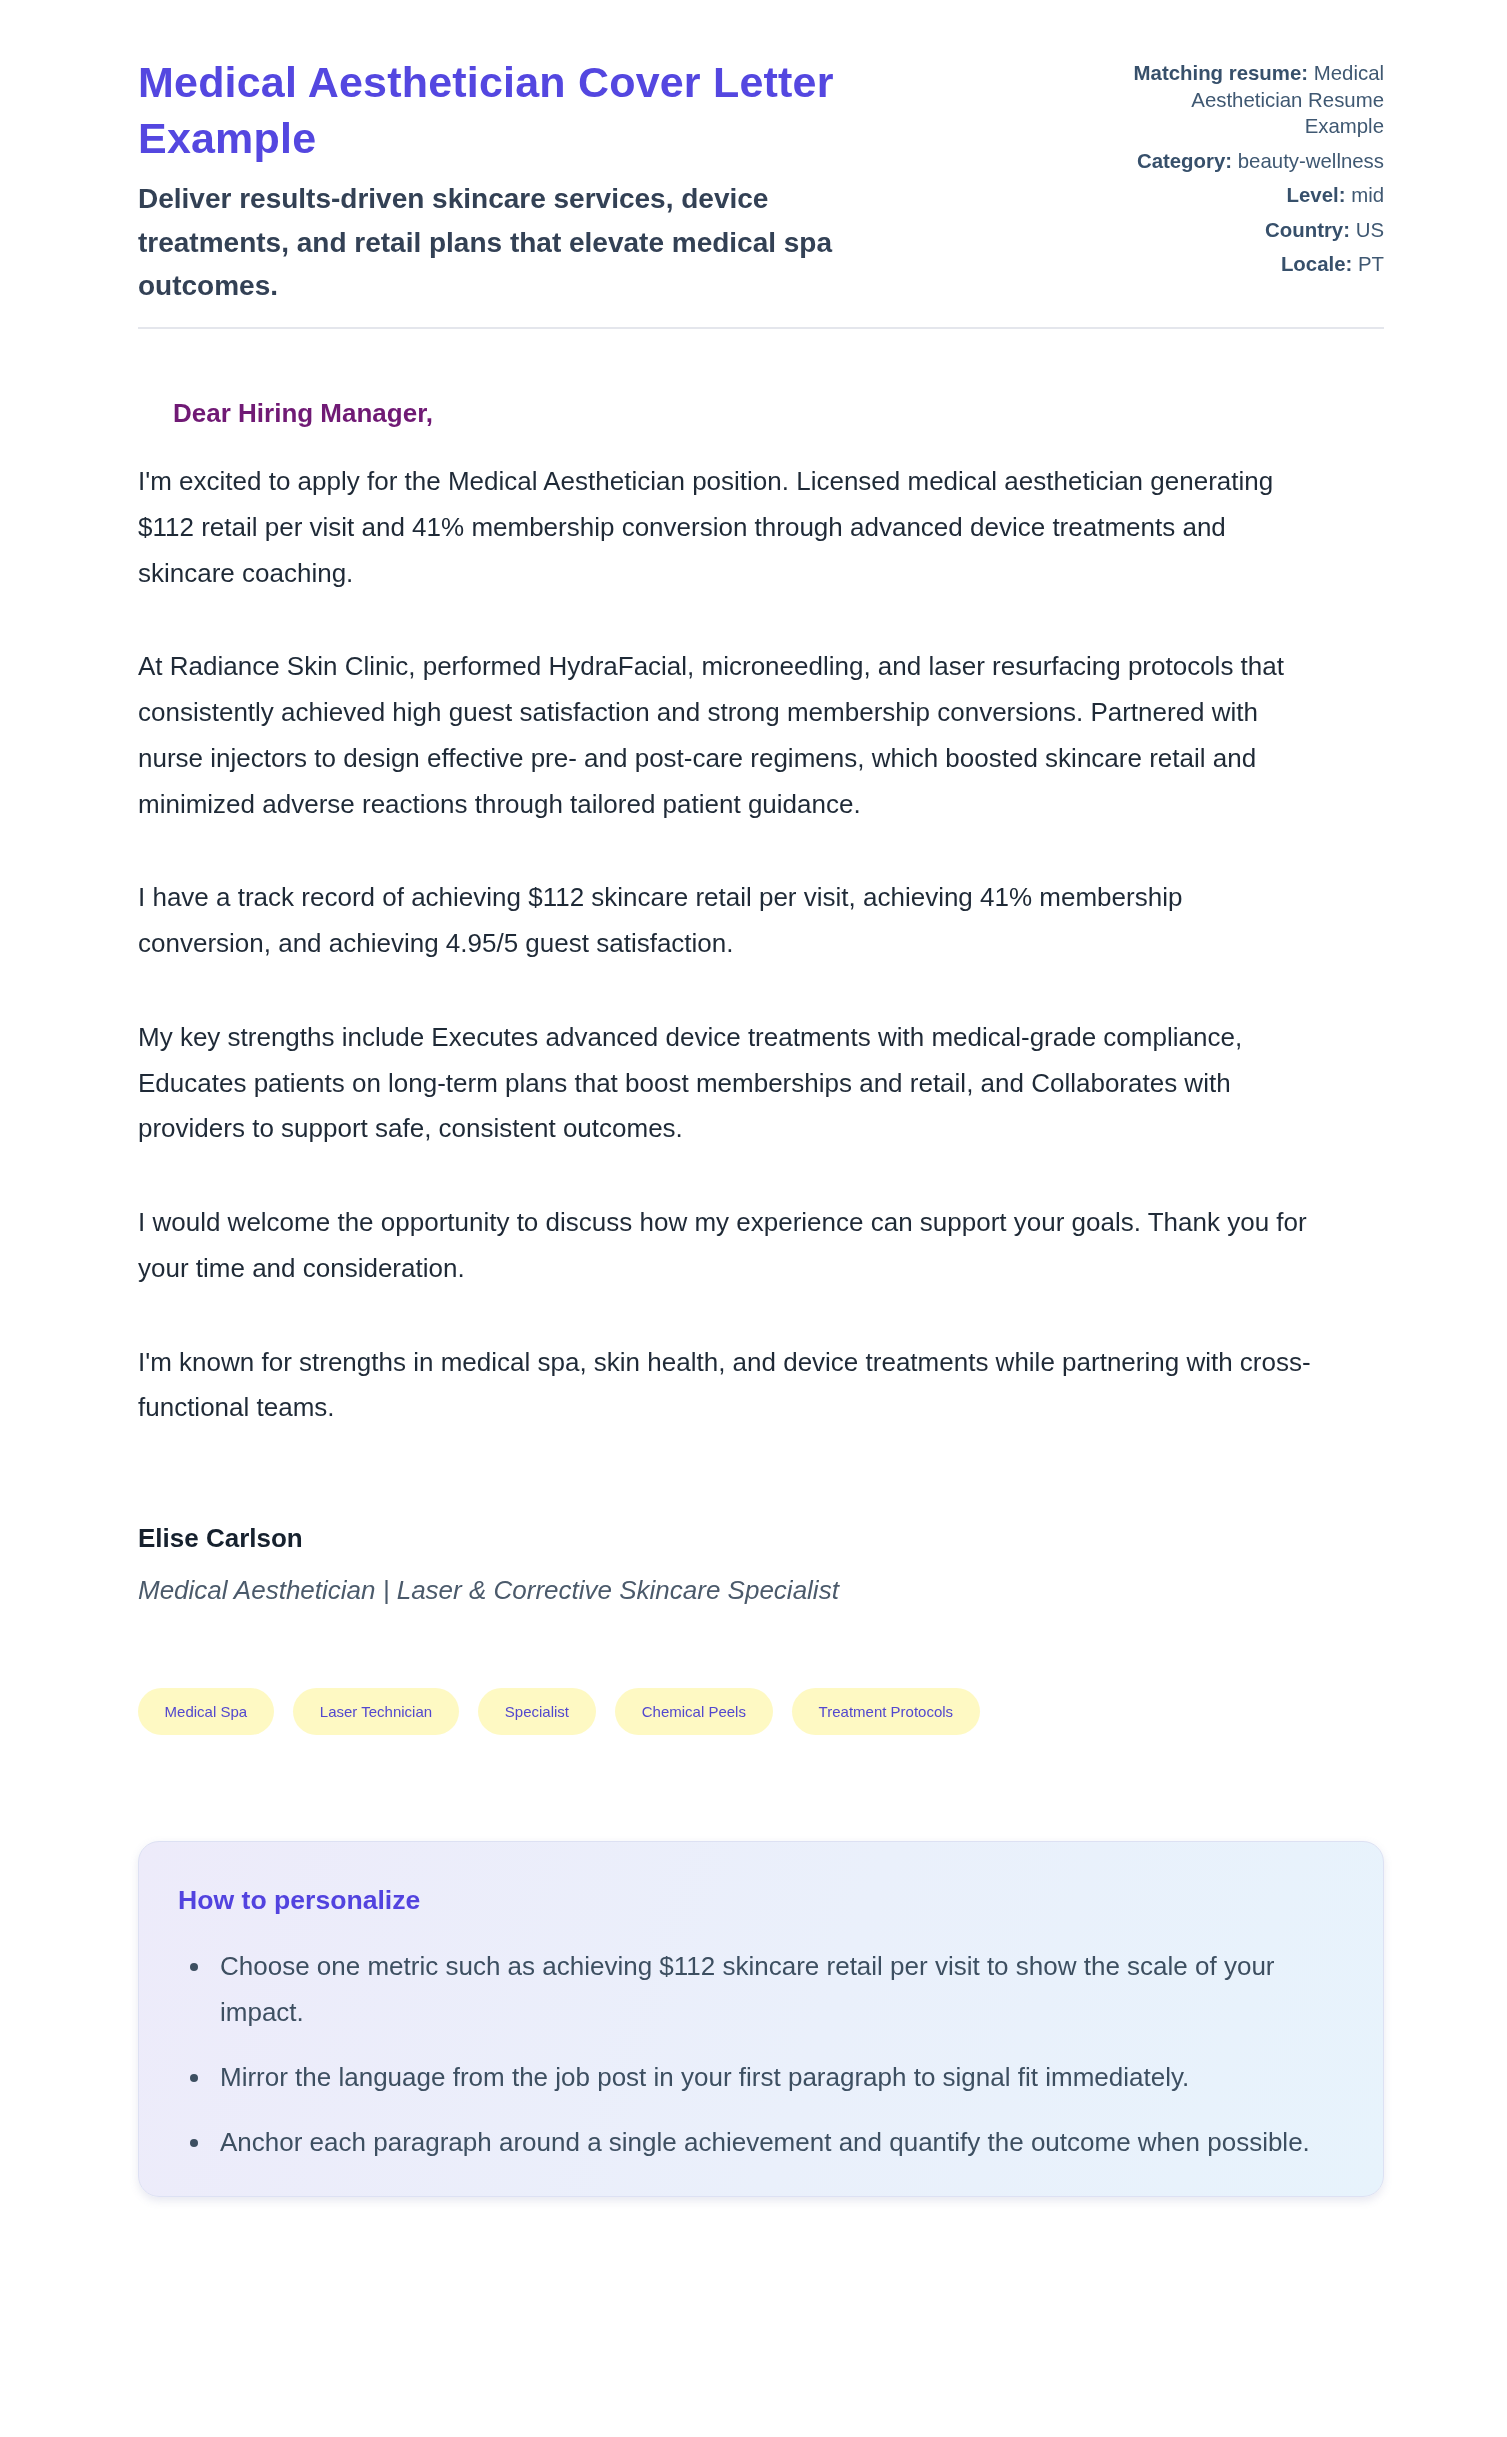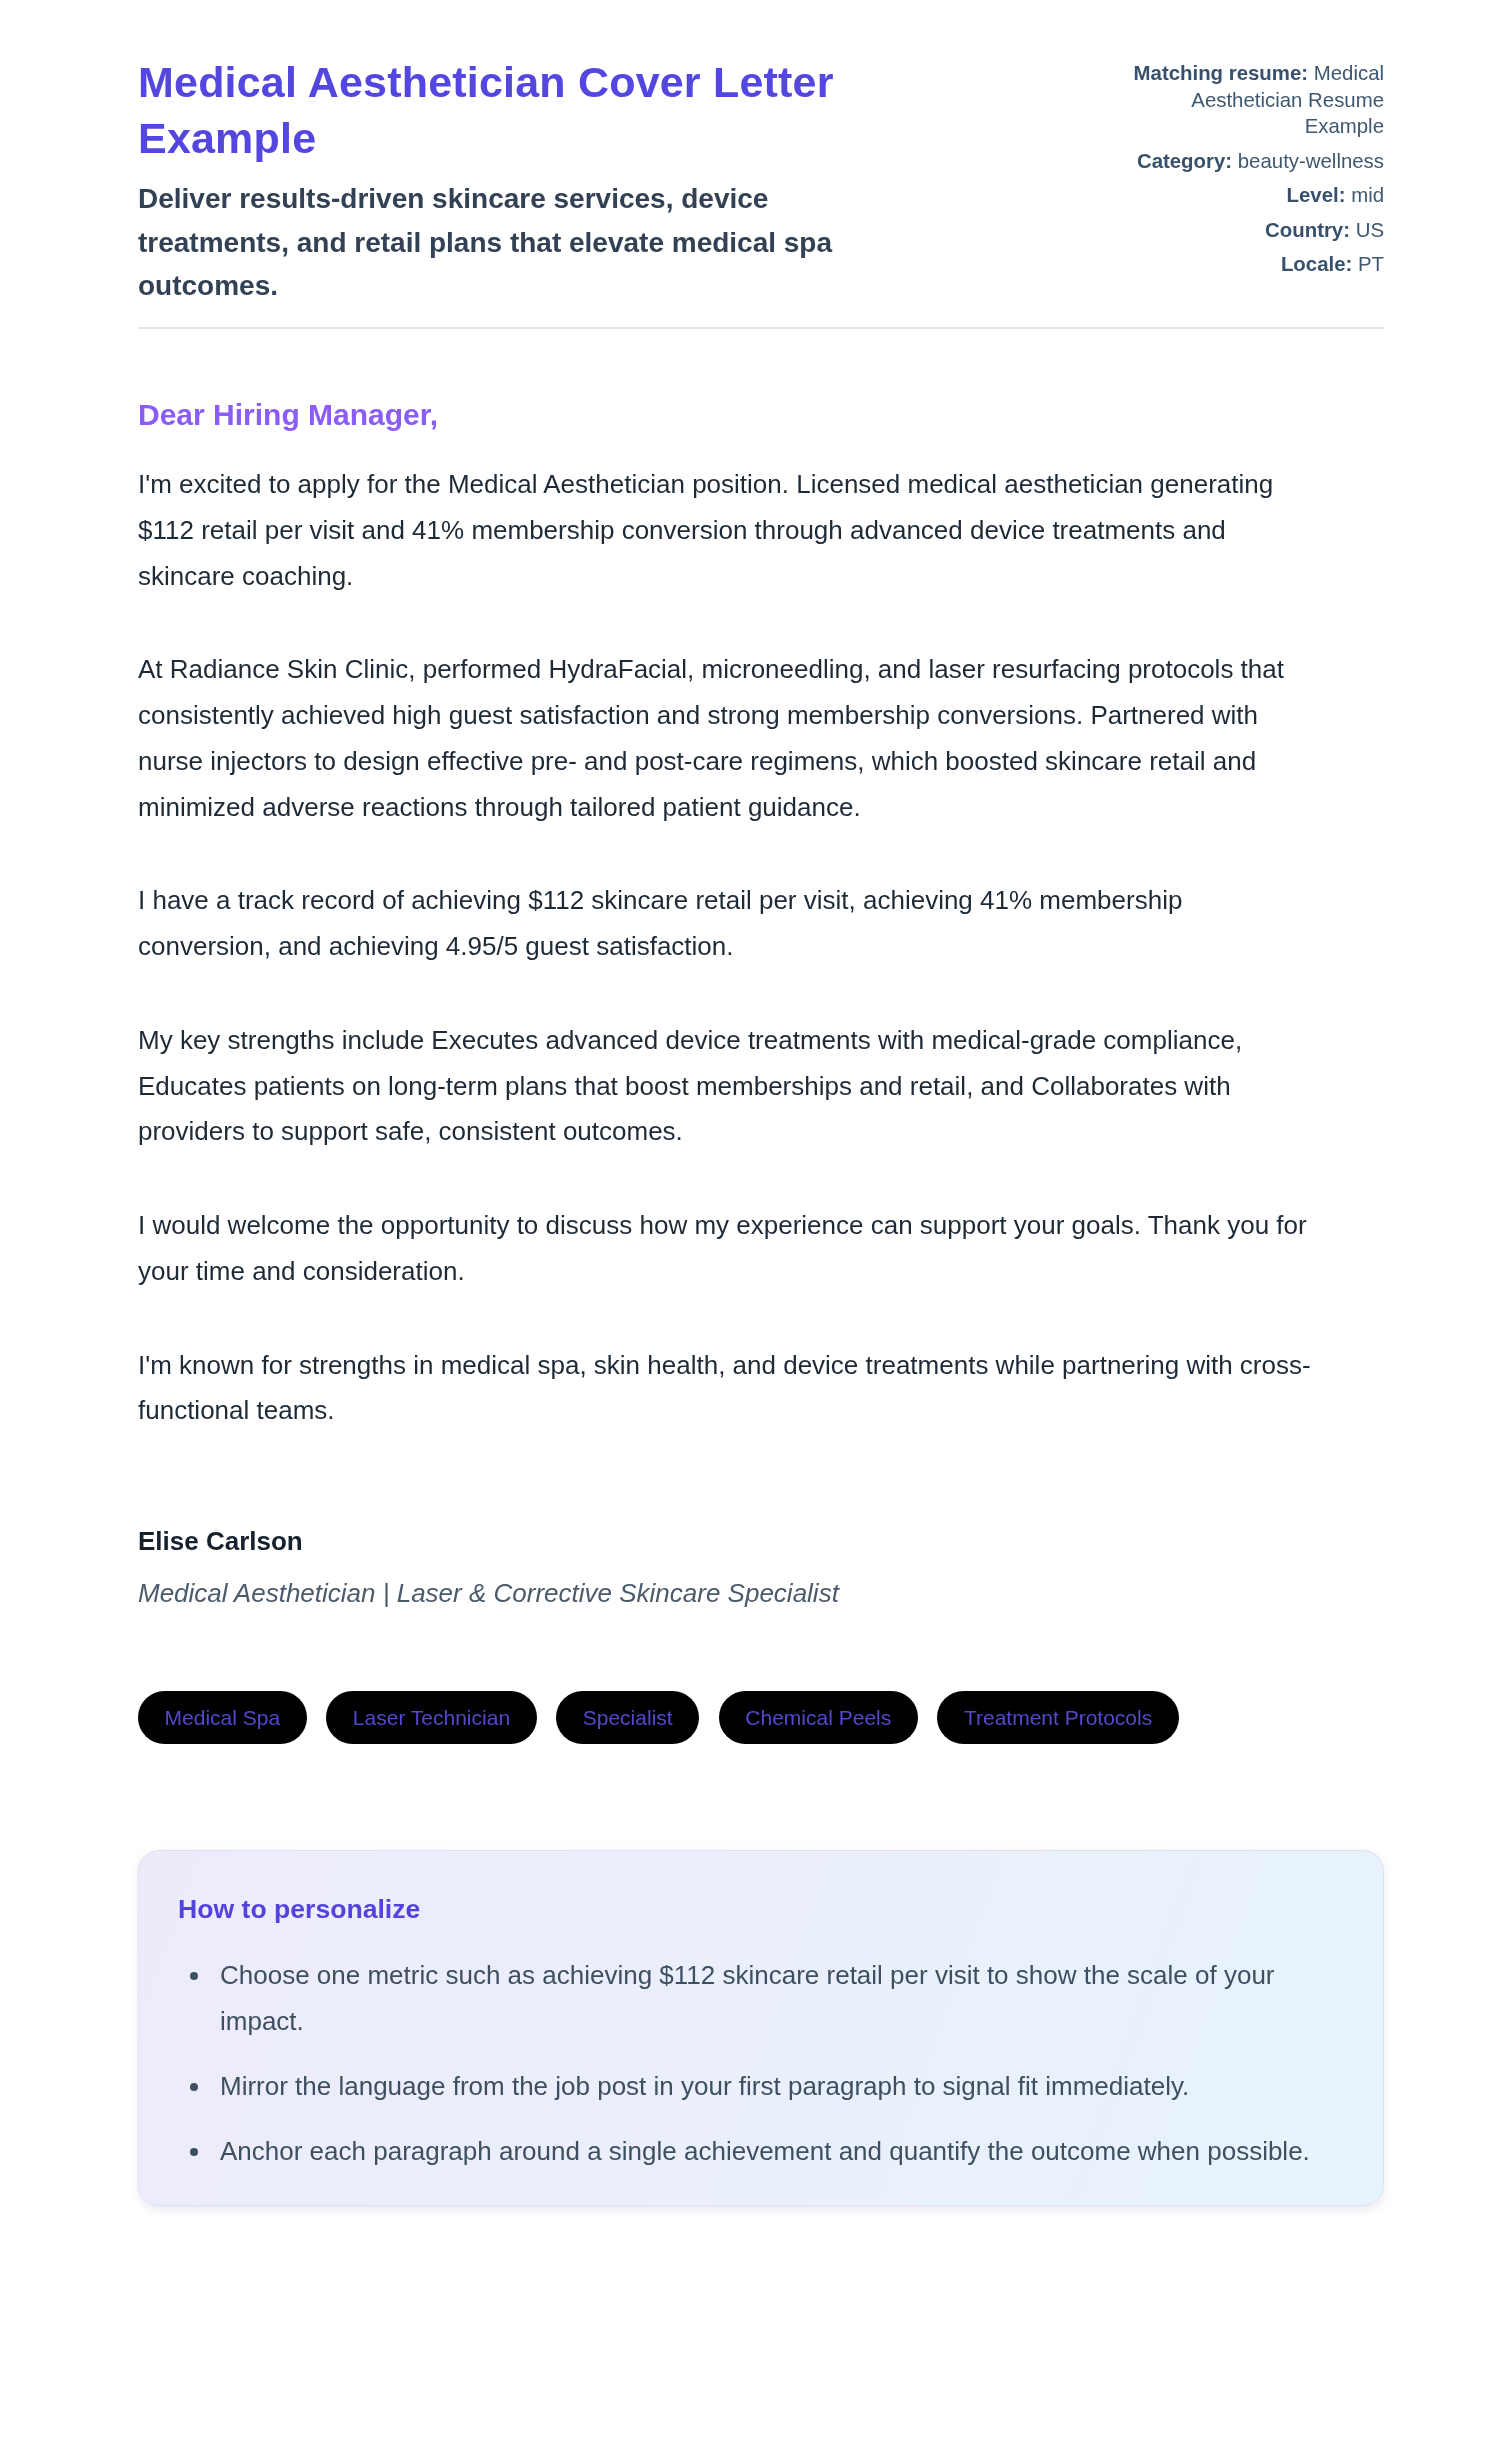--- a/index.html
+++ b/index.html
@@ -49,24 +49,25 @@
 
   .divider {
     border: none;
     border-top: 2.7px solid #e4e6ec;
     margin-top: 19.5px;
   }
 
   
   .letter { margin-top: 69px; max-width: 1179px; }
   .salutation {
-    font-size: 30px;
+    font-size: 26px;
     font-weight: 700;
-    color: #8b5cf6;
+    color: #701a75;
     margin-bottom: 30px;
+    margin-left: 35px;
   }
   .letter p {
     font-size: 26px;
     line-height: 1.76;
     color: #1f2a37;
     margin-bottom: 48px;
   }
   .signature-name {
     margin-top: 92px;
     font-size: 26px;
@@ -82,23 +83,23 @@
 
   
   .tags {
     margin-top: 82px;
     display: flex;
     flex-wrap: wrap;
     gap: 19.5px;
   }
   .tag {
     display: inline-block;
-    background: #000000;
+    background: #fef9c3;
     color: #5348ce;
-    font-size: 21px;
+    font-size: 15px;
     line-height: 1;
     padding: 16px 26.6px;
     border-radius: 8864px;
     cursor: pointer;
   }
 
   
   .tips-box {
     margin-top: 106px;
     background: linear-gradient(110deg, #edebfa 0%, #eaf0fb 55%, #e7f3fc 100%);

